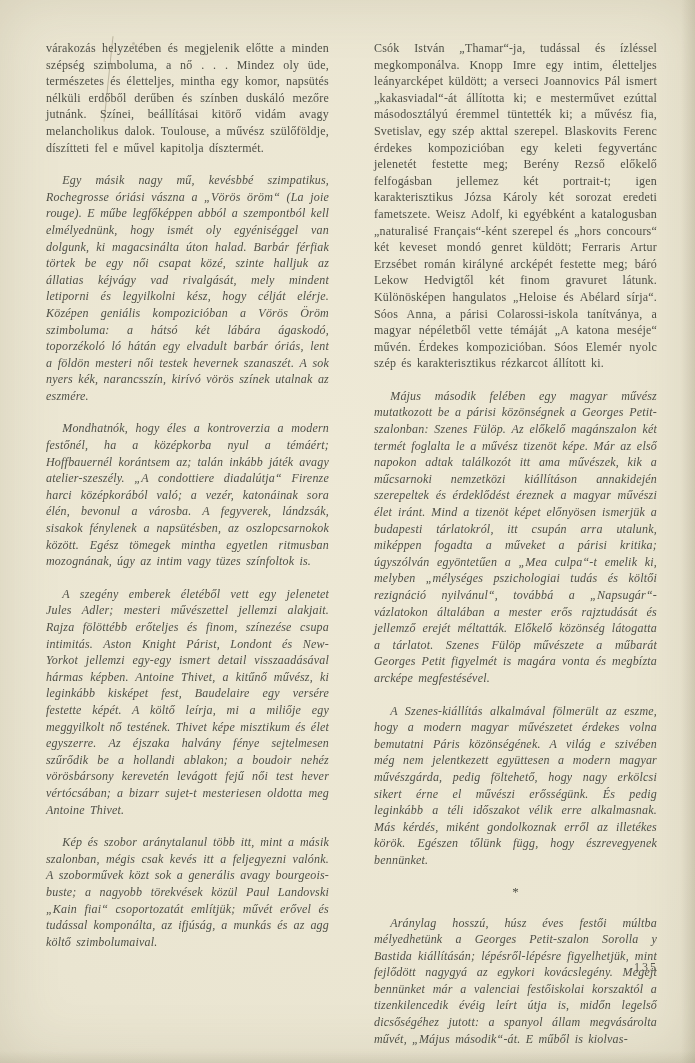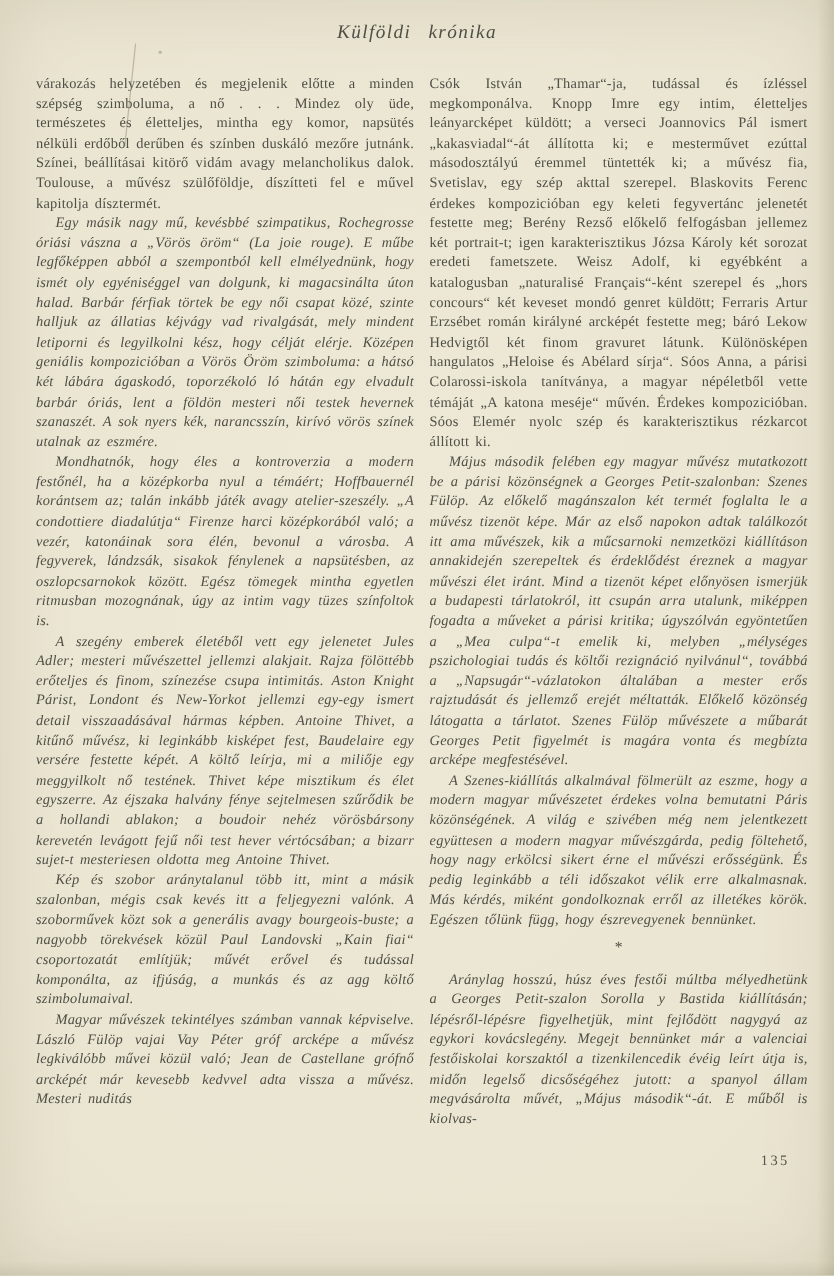--- a/index.html
+++ b/index.html
@@ -47,21 +47,21 @@
     color: #4e4f46;
   }
   .columns {
     display: flex;
     gap: 13px;
     padding: 24px 22px 0 30px;
     box-sizing: border-box;
   }
   .col { flex: 1 1 0; min-width: 0; }
   .col p {
-    margin: 0;
+    margin: 16px;
     font-size: 12px;
     line-height: 16.6px;
     text-align: justify;
     letter-spacing: 0.2px;
     word-spacing: 2px;
     hyphens: auto;
   }
   .col p.indent { text-indent: 1.35em; font-style: italic; }
   .separator {
     text-align: center;
@@ -80,31 +80,29 @@
   }
 </style>
 </head>
 <body>
 
 <div class="sheet">
 
   <div class="scratch"></div>
   <div class="scratch2"></div>
 
-  <h1 class="running-head">Külföldi krónika</h1>
 
   <div class="columns">
 
     <div class="col">
       <p>várakozás helyzetében és megjelenik előtte a minden szépség szimboluma, a nő . . .  Mindez oly üde, természetes és életteljes, mintha egy komor, napsütés nélküli erdőből derűben és színben duskáló mezőre jutnánk. Színei, beállításai kitörő vidám avagy melancholikus dalok. Toulouse, a művész szülőföldje, díszítteti fel e művel kapitolja dísztermét.</p>
       <p class="indent">Egy másik nagy mű, kevésbbé szimpatikus, Rochegrosse óriási vászna a „Vörös öröm“ (La joie rouge). E műbe legfőképpen abból a szempontból kell elmélyednünk, hogy ismét oly egyéniséggel van dolgunk, ki magacsinálta úton halad. Barbár férfiak törtek be egy női csapat közé, szinte halljuk az állatias kéjvágy vad rivalgását, mely mindent letiporni és legyilkolni kész, hogy célját elérje. Középen geniális kompozicióban a Vörös Öröm szimboluma: a hátsó két lábára ágaskodó, toporzékoló ló hátán egy elvadult barbár óriás, lent a földön mesteri női testek hevernek szanaszét. A sok nyers kék, narancsszín, kirívó vörös színek utalnak az eszmére.</p>
       <p class="indent">Mondhatnók, hogy éles a kontroverzia a modern festőnél, ha a középkorba nyul a témáért; Hoffbauernél korántsem az; talán inkább játék avagy atelier-szeszély. „A condottiere diadalútja“ Firenze harci középkorából való; a vezér, katonáinak sora élén, bevonul a városba. A fegyverek, lándzsák, sisakok fénylenek a napsütésben, az oszlopcsarnokok között. Egész tömegek mintha egyetlen ritmusban mozognának, úgy az intim vagy tüzes színfoltok is.</p>
       <p class="indent">A szegény emberek életéből vett egy jelenetet Jules Adler; mesteri művészettel jellemzi alakjait. Rajza fölöttébb erőteljes és finom, színezése csupa intimitás. Aston Knight Párist, Londont és New-Yorkot jellemzi egy-egy ismert detail visszaadásával hármas képben. Antoine Thivet, a kitűnő művész, ki leginkább kisképet fest, Baudelaire egy versére festette képét. A költő leírja, mi a miliője egy meggyilkolt nő testének. Thivet képe misztikum és élet egyszerre. Az éjszaka halvány fénye sejtelmesen szűrődik be a hollandi ablakon; a boudoir nehéz vörösbársony kerevetén levágott fejű női test hever vértócsában; a bizarr sujet-t mesteriesen oldotta meg Antoine Thivet.</p>
       <p class="indent">Kép és szobor aránytalanul több itt, mint a másik szalonban, mégis csak kevés itt a feljegyezni valónk. A szoborművek közt sok a generális avagy bourgeois-buste; a nagyobb törekvések közül Paul Landovski „Kain fiai“ csoportozatát említjük; művét erővel és tudással komponálta, az ifjúság, a munkás és az agg költő szimbolumaival.</p>
-      <p class="indent">Magyar művészek tekintélyes számban vannak képviselve. László Fülöp vajai Vay Péter gróf arcképe a művész legkiválóbb művei közül való; Jean de Castellane grófnő arcképét már kevesebb kedvvel adta vissza a művész. Mesteri nuditás</p>
     </div>
 
     <div class="col">
       <p>Csók István „Thamar“-ja, tudással és ízléssel megkomponálva. Knopp Imre egy intim, életteljes leányarcképet küldött; a verseci Joannovics Pál ismert „kakasviadal“-át állította ki; e mesterművet ezúttal másodosztályú éremmel tüntették ki; a művész fia, Svetislav, egy szép akttal szerepel. Blaskovits Ferenc érdekes kompozicióban egy keleti fegyvertánc jelenetét festette meg; Berény Rezső előkelő felfogásban jellemez két portrait-t; igen karakterisztikus Józsa Károly két sorozat eredeti fametszete. Weisz Adolf, ki egyébként a katalogusban „naturalisé Français“-ként szerepel és „hors concours“ két keveset mondó genret küldött; Ferraris Artur Erzsébet román királyné arcképét festette meg; báró Lekow Hedvigtől két finom gravuret látunk. Különösképen hangulatos „Heloise és Abélard sírja“. Sóos Anna, a párisi Colarossi-iskola tanítványa, a magyar népéletből vette témáját „A katona meséje“ művén. Érdekes kompozicióban. Sóos Elemér nyolc szép és karakterisztikus rézkarcot állított ki.</p>
       <p class="indent">Május második felében egy magyar művész mutatkozott be a párisi közönségnek a Georges Petit-szalonban: Szenes Fülöp. Az előkelő magánszalon két termét foglalta le a művész tizenöt képe. Már az első napokon adtak találkozót itt ama művészek, kik a műcsarnoki nemzetközi kiállításon annakidején szerepeltek és érdeklődést éreznek a magyar művészi élet iránt. Mind a tizenöt képet előnyösen ismerjük a budapesti tárlatokról, itt csupán arra utalunk, miképpen fogadta a műveket a párisi kritika; úgyszólván egyöntetűen a „Mea culpa“-t emelik ki, melyben „mélységes pszichologiai tudás és költői rezignáció nyilvánul“, továbbá a „Napsugár“-vázlatokon általában a mester erős rajztudását és jellemző erejét méltatták. Előkelő közönség látogatta a tárlatot. Szenes Fülöp művészete a műbarát Georges Petit figyelmét is magára vonta és megbízta arcképe megfestésével.</p>
       <p class="indent">A Szenes-kiállítás alkalmával fölmerült az eszme, hogy a modern magyar művészetet érdekes volna bemutatni Páris közönségének. A világ e szivében még nem jelentkezett együttesen a modern magyar művészgárda, pedig föltehető, hogy nagy erkölcsi sikert érne el művészi erősségünk. És pedig leginkább a téli időszakot vélik erre alkalmasnak. Más kérdés, miként gondolkoznak erről az illetékes körök. Egészen tőlünk függ, hogy észrevegyenek bennünket.</p>
       <div class="separator">*</div>
       <p class="indent">Aránylag hosszú, húsz éves festői múltba mélyedhetünk a Georges Petit-szalon Sorolla y Bastida kiállításán; lépésről-lépésre figyelhetjük, mint fejlődött nagygyá az egykori kovácslegény. Megejt bennünket már a valenciai festőiskolai korszaktól a tizenkilencedik évéig leírt útja is, midőn legelső dicsőségéhez jutott: a spanyol állam megvásárolta művét, „Május második“-át. E műből is kiolvas-</p>
     </div>
 

